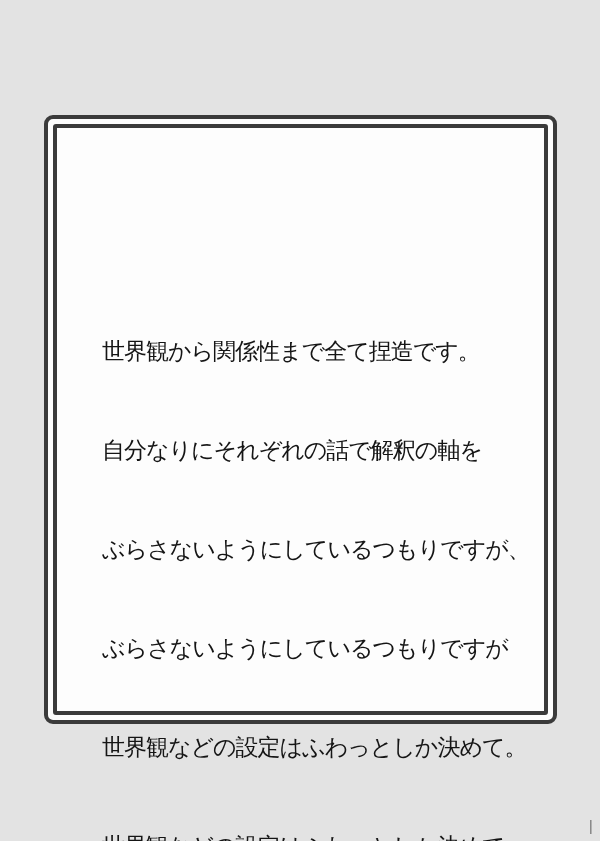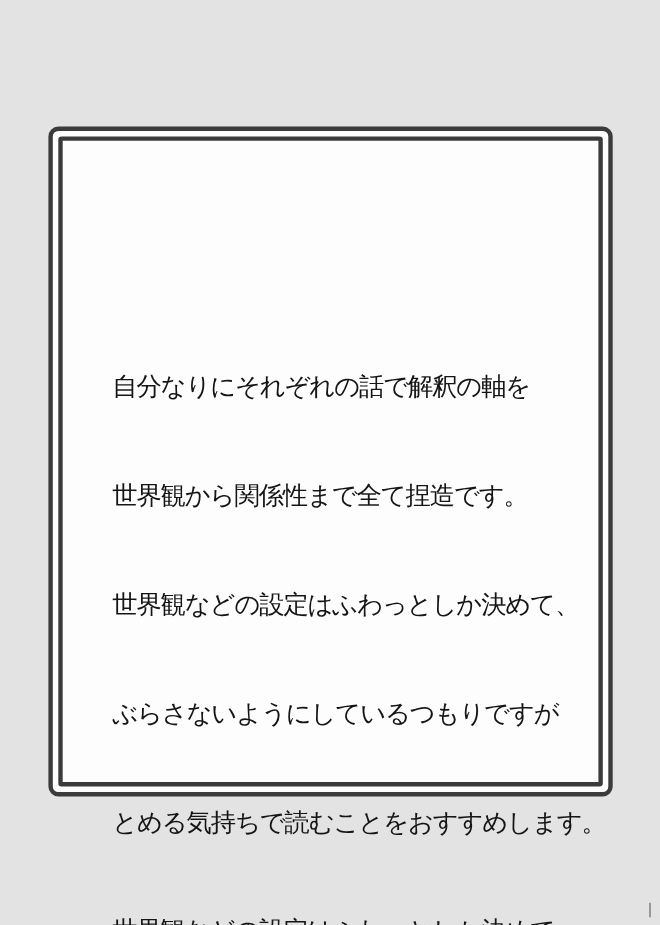--- a/index.html
+++ b/index.html
@@ -72,25 +72,25 @@
 </head>
 <body>
 
 <div class="canvas">
 
   <div class="frame-outer">
     <div class="frame-inner">
       <div class="text-block">
 
         <div class="para para-1">
+          <div class="line">世界観から関係性まで全て捏造です。</div>
           <div class="line">自分なりにそれぞれの話で解釈の軸を</div>
-          <div class="line">世界観から関係性まで全て捏造です。</div>
-          <div class="line">世界観などの設定はふわっとしか決めて、</div>
+          <div class="line">ぶらさないようにしているつもりですが、</div>
           <div class="line">ぶらさないようにしているつもりですが</div>
-          <div class="line">とめる気持ちで読むことをおすすめします。</div>
+          <div class="line">世界観などの設定はふわっとしか決めて。</div>
           <div class="line">世界観などの設定はふわっとしか決めて</div>
           
           
           
           
           
           
         </div>
 
         

